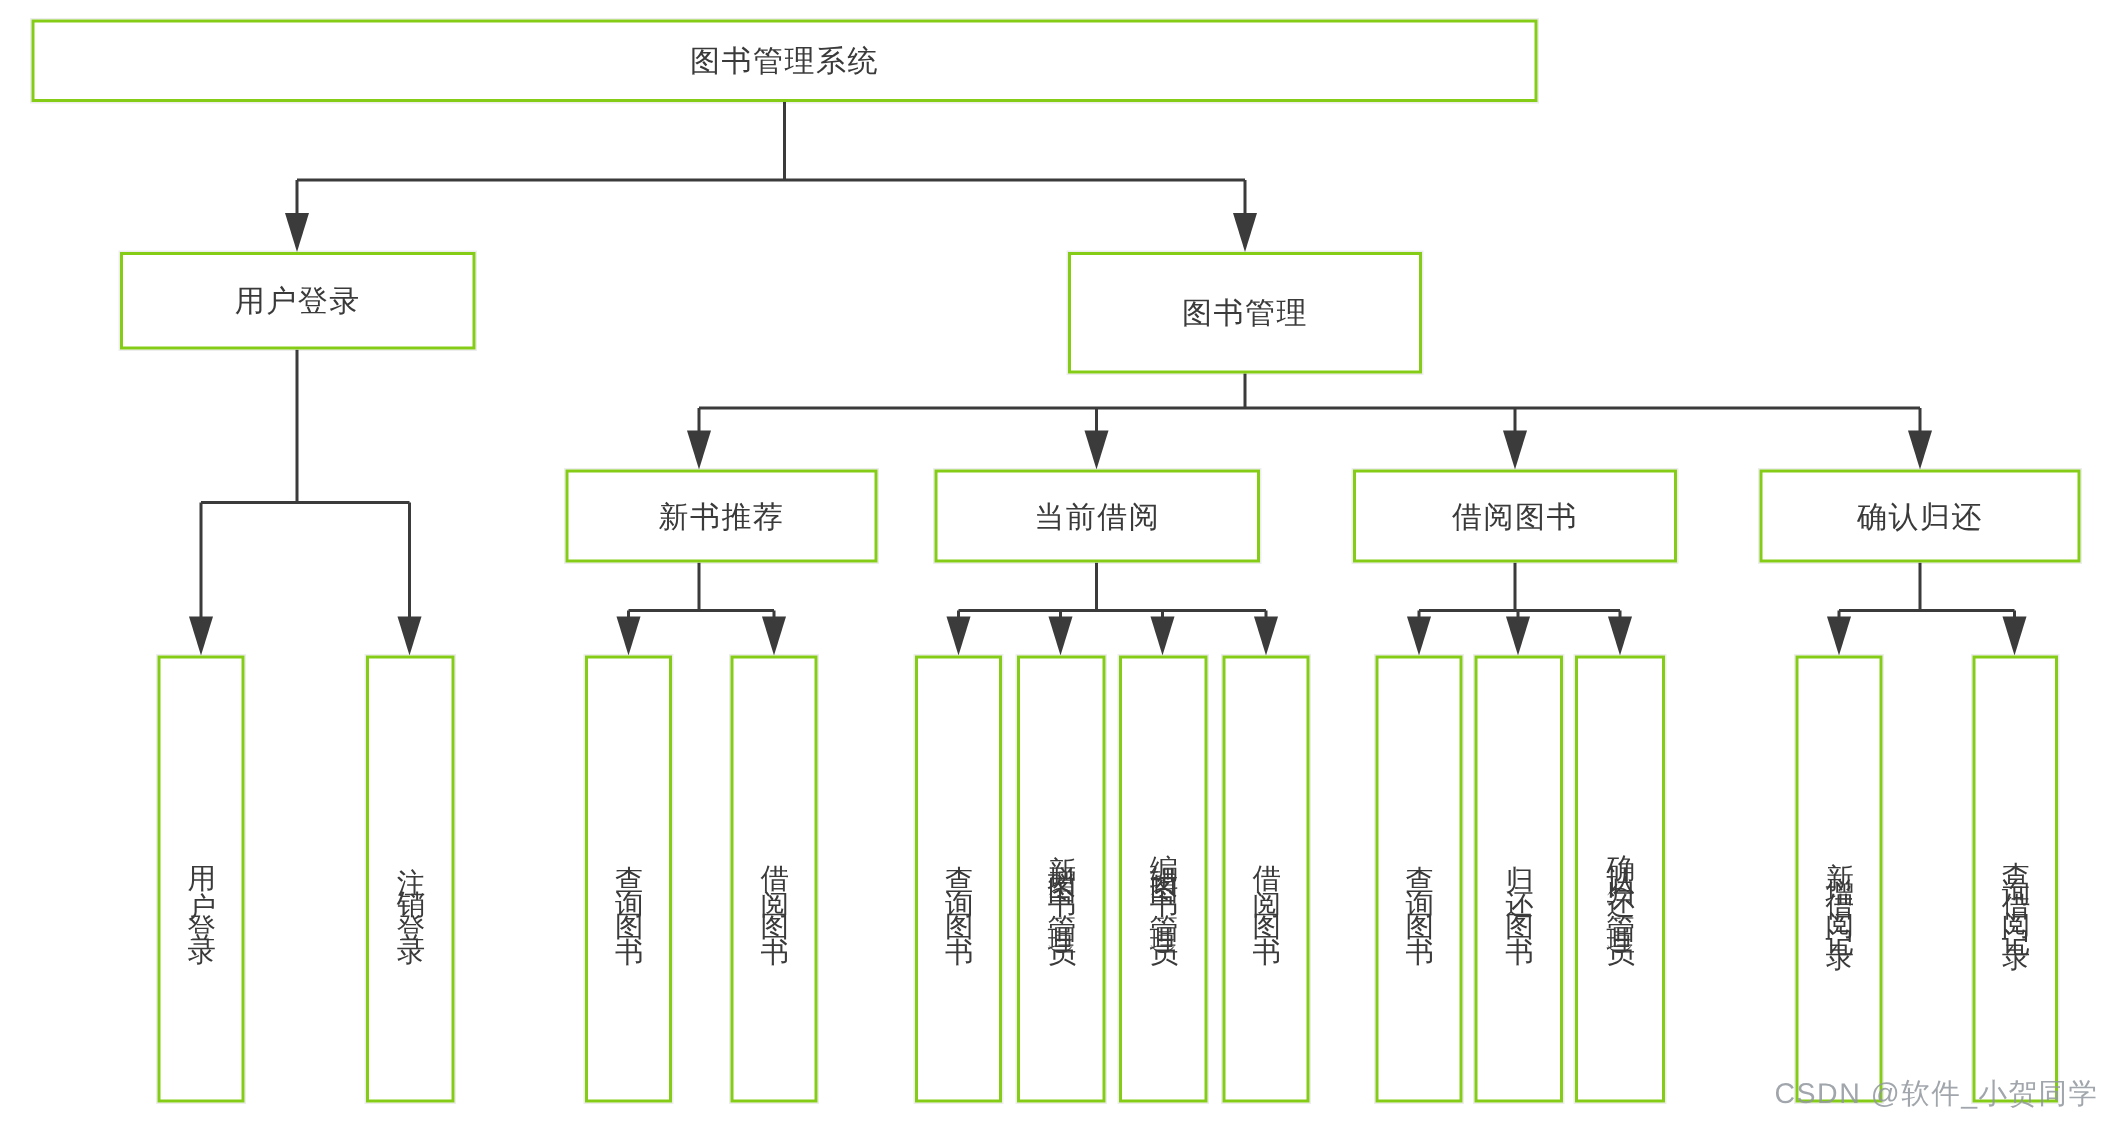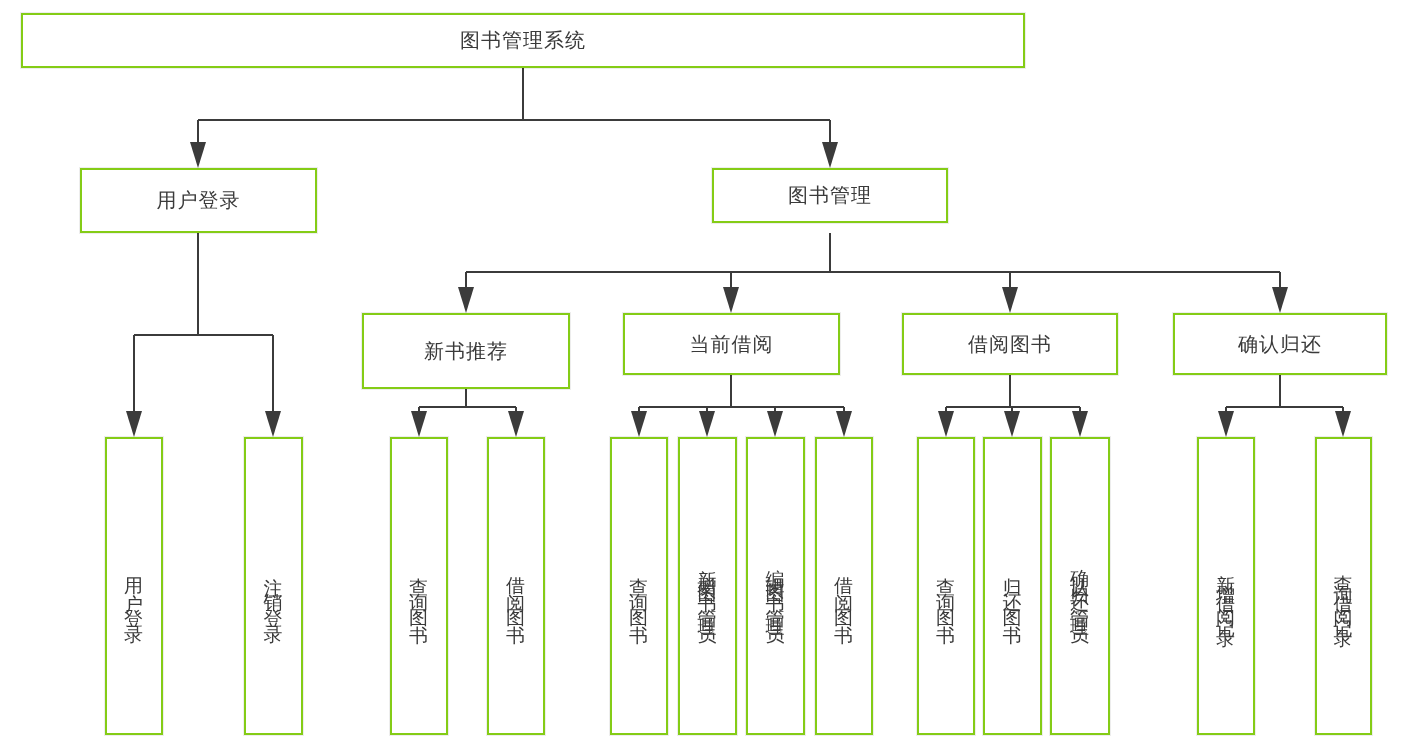--- a/index.html
+++ b/index.html
@@ -105,25 +105,25 @@
     </g>
   </svg>
 
   <div class="node h" style="left:21px; top:13px; width:1004px; height:55px">
     <span>图书管理系统</span>
   </div>
 
   <div class="node h" style="left:80px; top:168px; width:237px; height:65px">
     <span>用户登录</span>
   </div>
-  <div class="node h" style="left:712px; top:168px; width:236px; height:55px">
+  <div class="node h" style="left:712px; top:168px; width:236px; height:81px">
     <span>图书管理</span>
   </div>
 
-  <div class="node h" style="left:362px; top:313px; width:208px; height:76px">
+  <div class="node h" style="left:377px; top:313px; width:208px; height:62px">
     <span>新书推荐</span>
   </div>
   <div class="node h" style="left:623px; top:313px; width:217px; height:62px">
     <span>当前借阅</span>
   </div>
   <div class="node h" style="left:902px; top:313px; width:216px; height:62px">
     <span>借阅图书</span>
   </div>
   <div class="node h" style="left:1173px; top:313px; width:214px; height:62px">
     <span>确认归还</span>
@@ -166,14 +166,15 @@
     <span>确认归还（管理员）</span>
   </div>
 
   <div class="node v med" style="left:1197px; top:437px; width:58px; height:298px">
     <span>新增借阅记录</span>
   </div>
   <div class="node v med" style="left:1315px; top:437px; width:57px; height:298px">
     <span>查询借阅记录</span>
   </div>
 
+  <div class="watermark">CSDN @软件_小贺同学</div>
 
 </div>
 
 </body></html>

